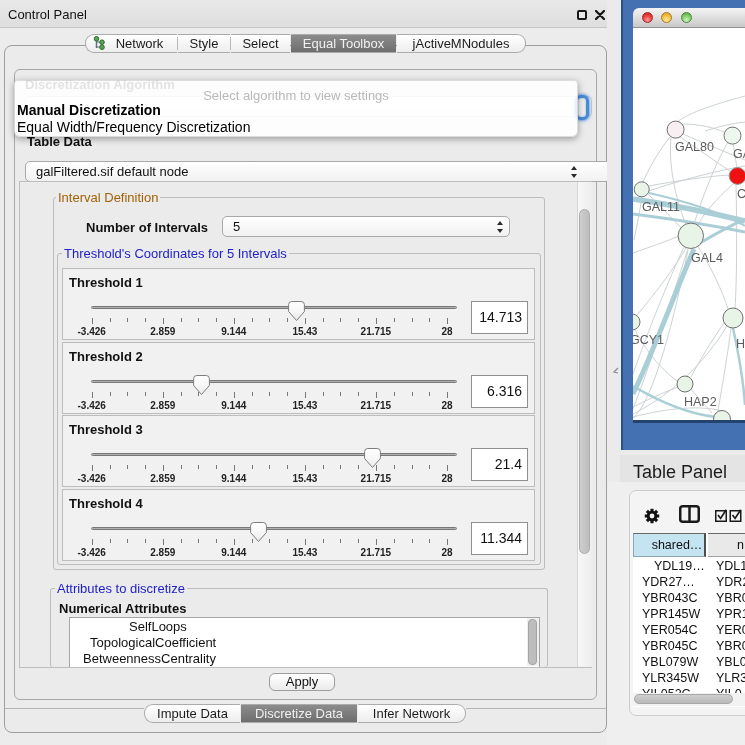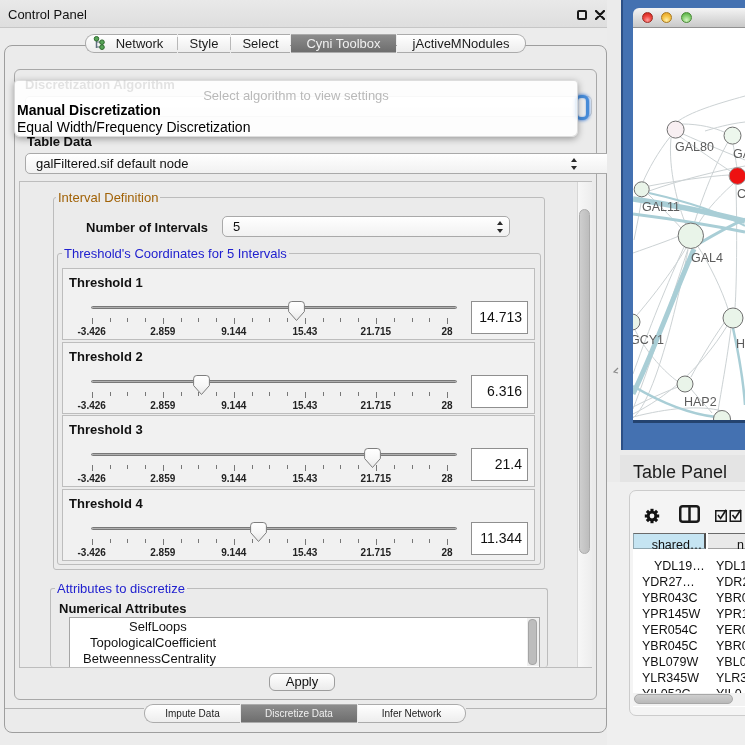--- a/index.html
+++ b/index.html
@@ -54,21 +54,21 @@
   background:linear-gradient(#949494,#cbcbcb); border:1px solid #787878; }
 .tick { position:absolute; width:1px; background:#777; }
 .ticklbl { position:absolute; top:57px; font-size:10px; font-weight:bold; color:#222; width:60px; text-align:center; }
 .thumbw { position:absolute; top:32px; width:17px; height:20px; }
 .valbox { position:absolute; left:408px; top:32px; width:57px; height:33px; background:#fff;
   border:1px solid #8f8f8f; font-size:14px; color:#111; text-align:right; line-height:31px; padding-right:5px; }
 
 #applybtn { left:269px; top:673px; width:66px; height:18px; background:linear-gradient(#ffffff,#ebebeb);
   border:1px solid #9d9d9d; border-radius:6px; font-size:13px; text-align:center; line-height:16px; color:#111; }
 
-.btab { position:absolute; top:704px; height:19px; font-size:10px; color:#1b1b1b;
+.btab { position:absolute; top:704px; height:19px; font-size:13px; color:#1b1b1b;
   background:linear-gradient(#ffffff,#ededed); border-top:1px solid #ababab;
   border-bottom:1px solid #ababab; text-align:center; line-height:18px; }
 
 #popup { left:14px; top:80px; width:564px; height:57px; background:rgba(255,255,255,0.88);
   border-radius:4px 4px 6px 6px; box-shadow:0 2px 7px rgba(0,0,0,0.35); border:1px solid rgba(190,190,190,0.5); }
 #popup .hint { position:absolute; top:7px; left:0; width:100%; text-align:center; color:#b9b9b9; font-size:13px; }
 #popup .it1 { position:absolute; top:21px; left:2px; font-size:14px; font-weight:bold; color:#000; }
 #popup .it2 { position:absolute; top:38px; left:2px; font-size:14px; color:#000; }
 
 #rightbg { left:607px; top:0; width:138px; height:745px; background:#ebebeb; }
@@ -77,21 +77,21 @@
   background:linear-gradient(#f4f4f4,#c9c9c9); border-bottom:1px solid #919191; border-radius:6px 0 0 0; }
 .light { position:absolute; top:12px; width:11px; height:11px; border-radius:50%; }
 #canvas { left:633px; top:28px; width:112px; height:392px; background:#ffffff; overflow:hidden;text-align:right; }
 
 #tp-header { left:620px; top:455px; width:125px; height:27px; background:#e4e4e4; }
 #tp-header span { position:absolute; left:13px; top:7px; font-size:18px; color:#1b1b1b; }
 #tp-bg { left:607px; top:482px; width:138px; height:263px; background:#efefef; }
 #tablebox { left:629px; top:490px; width:130px; height:226px; background:#f4f4f4;
   border:1px solid #cccccc; border-radius:7px; }
 #tbl { position:absolute; left:633px; top:533px; width:112px; height:174px; background:#fff; overflow:hidden; }
-.hcell { position:absolute; top:0; height:16px; font-size:12.5px; color:#111; text-align:center; line-height:22px; }
+.hcell { position:absolute; top:0; height:24px; font-size:12.5px; color:#111; text-align:center; line-height:22px; }
 .trow { position:absolute; font-size:12.5px; color:#111; height:15px; line-height:15px; }
 #hsb { position:absolute; left:633px; top:693px; width:112px; height:13px; background:#f2f2f2; }
 #hsb .th { position:absolute; left:1px; top:1px; width:99px; height:10px; background:linear-gradient(#cfcfcf,#b9b9b9);
   border:1px solid #a8a8a8; border-radius:5px; }
 </style>
 </head>
 <body>
 <div id="stage">
 
   <div id="titlebar" class="abs">
@@ -100,40 +100,40 @@
   <div id="icon-float" class="abs"></div>
   <svg id="icon-close" class="abs" style="left:595px; top:10px;" width="10" height="10" viewBox="0 0 10 10">
     <path d="M1 1 L9 9 M9 1 L1 9" stroke="#141414" stroke-width="2.2" stroke-linecap="round"></path>
   </svg>
 
   <div id="win" class="abs"></div>
 
   <div class="tab tabL abs" style="left:85px; width:92px;"><span style="margin-left:16px;">Network</span></div>
   <div class="tab abs" style="left:178px; width:52px;">Style</div>
   <div class="tab abs" style="left:231px; width:59px;">Select</div>
-  <div class="tab dark abs" style="left:291px; width:105px;">Cyni Toolbox</div>
+  <div class="tab dark abs" style="left:291px; width:105px;">Equal Toolbox</div>
   <div class="tab tabR abs" style="left:397px; width:129px;">jActiveMNodules</div>
   <div class="tabdiv abs" style="left:177px;"></div>
   <div class="tabdiv abs" style="left:230px;"></div>
   <svg class="abs" style="left:93px; top:36px;" width="15" height="15" viewBox="0 0 15 15">
     <path d="M3.5 3 V12" stroke="#607080" stroke-width="1.5" fill="none"></path>
     <path d="M3.5 6 H8 M3.5 11 H8" stroke="#607080" stroke-width="1.2" fill="none"></path>
     <circle cx="3.5" cy="2.8" r="2.3" fill="#57a457" stroke="#2e6b2e"></circle>
     <circle cx="9" cy="6.2" r="2.3" fill="#57a457" stroke="#2e6b2e"></circle>
     <circle cx="9" cy="11.2" r="2.3" fill="#57a457" stroke="#2e6b2e"></circle>
   </svg>
 
   <div id="inner" class="abs"></div>
 
   <span class="lbl" style="left:25px; top:77px;">Discretization Algorithm</span>
   <div class="abs" style="left:25px; top:96px; width:567px; height:21px; background:linear-gradient(#ffffff,#f1f1f1); border:1px solid rgba(160,160,160,0.55); border-radius:5px;"></div>
   <div class="abs" style="left:575px; top:95px; width:14px; height:25px; border:3px solid #478bd7; border-radius:6px; background:#efefef; box-shadow:0 0 3px 1px rgba(100,150,220,0.9), inset 0 0 2px rgba(100,150,220,0.8);"></div>
 
   <span class="lbl" style="left:27px; top:134px;">Table Data</span>
-  <div class="combo abs" style="left:25px; top:153px; width:654px;">
+  <div class="combo abs" style="left:25px; top:161px; width:654px;">
     <span class="tx">galFiltered.sif default node</span>
     <div class="stepper" style="left:544px; top:3px;">
         <div class="up"></div>
         <div class="dn"></div>
       </div>
   </div>
 
   <div id="scrollpane" class="abs"></div>
   <div class="vsb-track abs" style="left:577px; top:182px; width:15px; height:485px;"></div>
   <div class="vsb-thumb abs" style="left:579px; top:209px; width:11px; height:345px;"></div>

